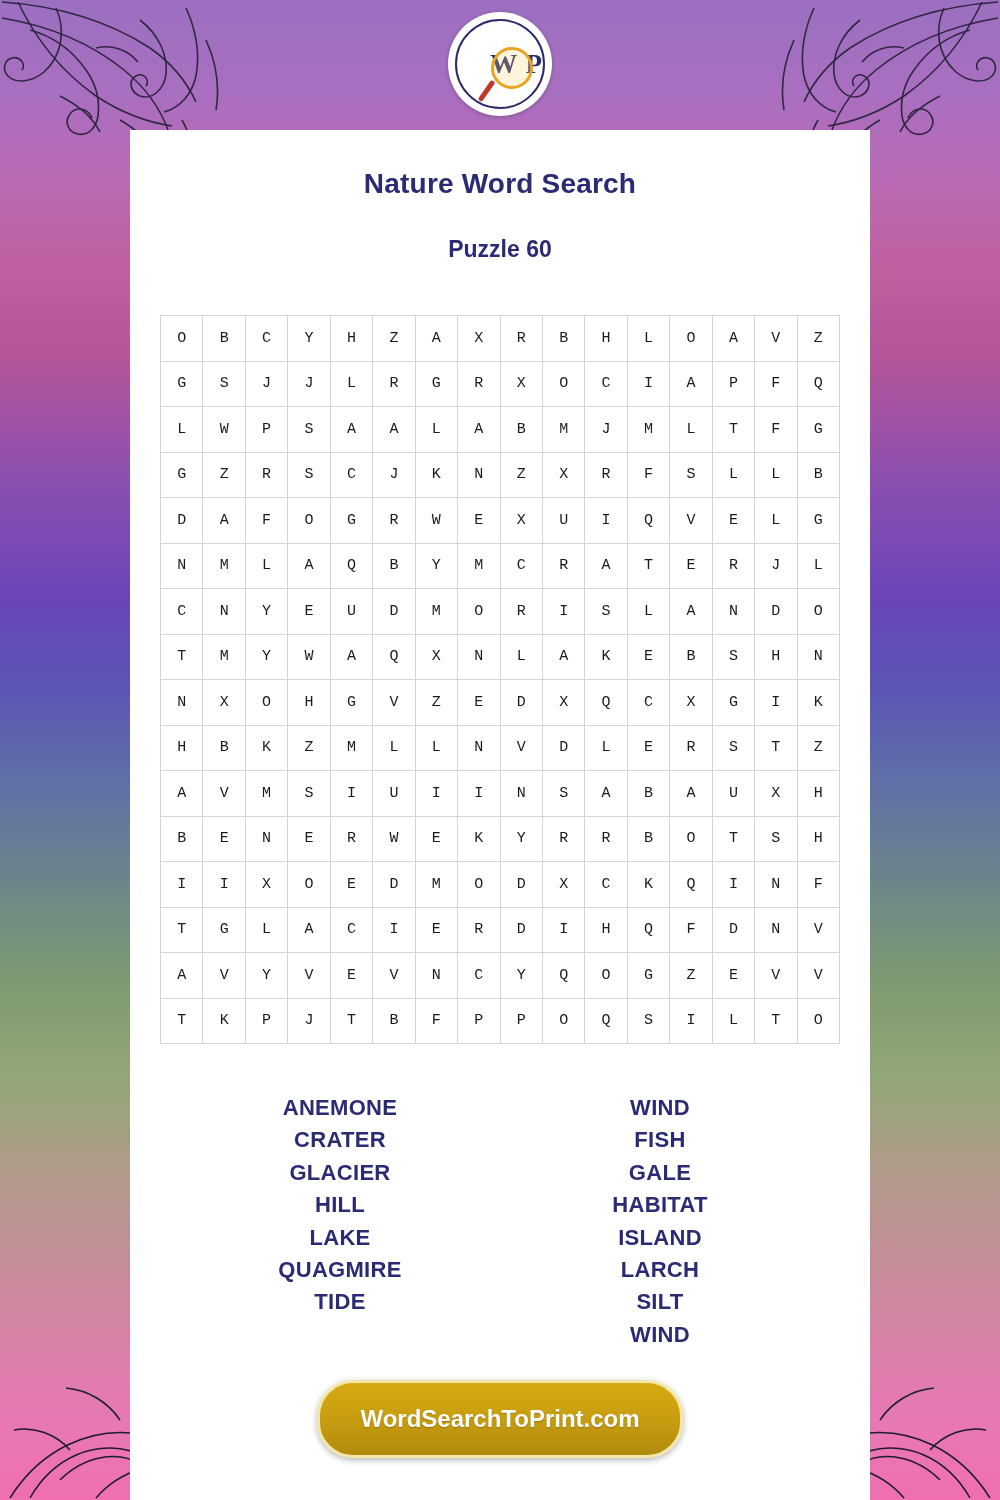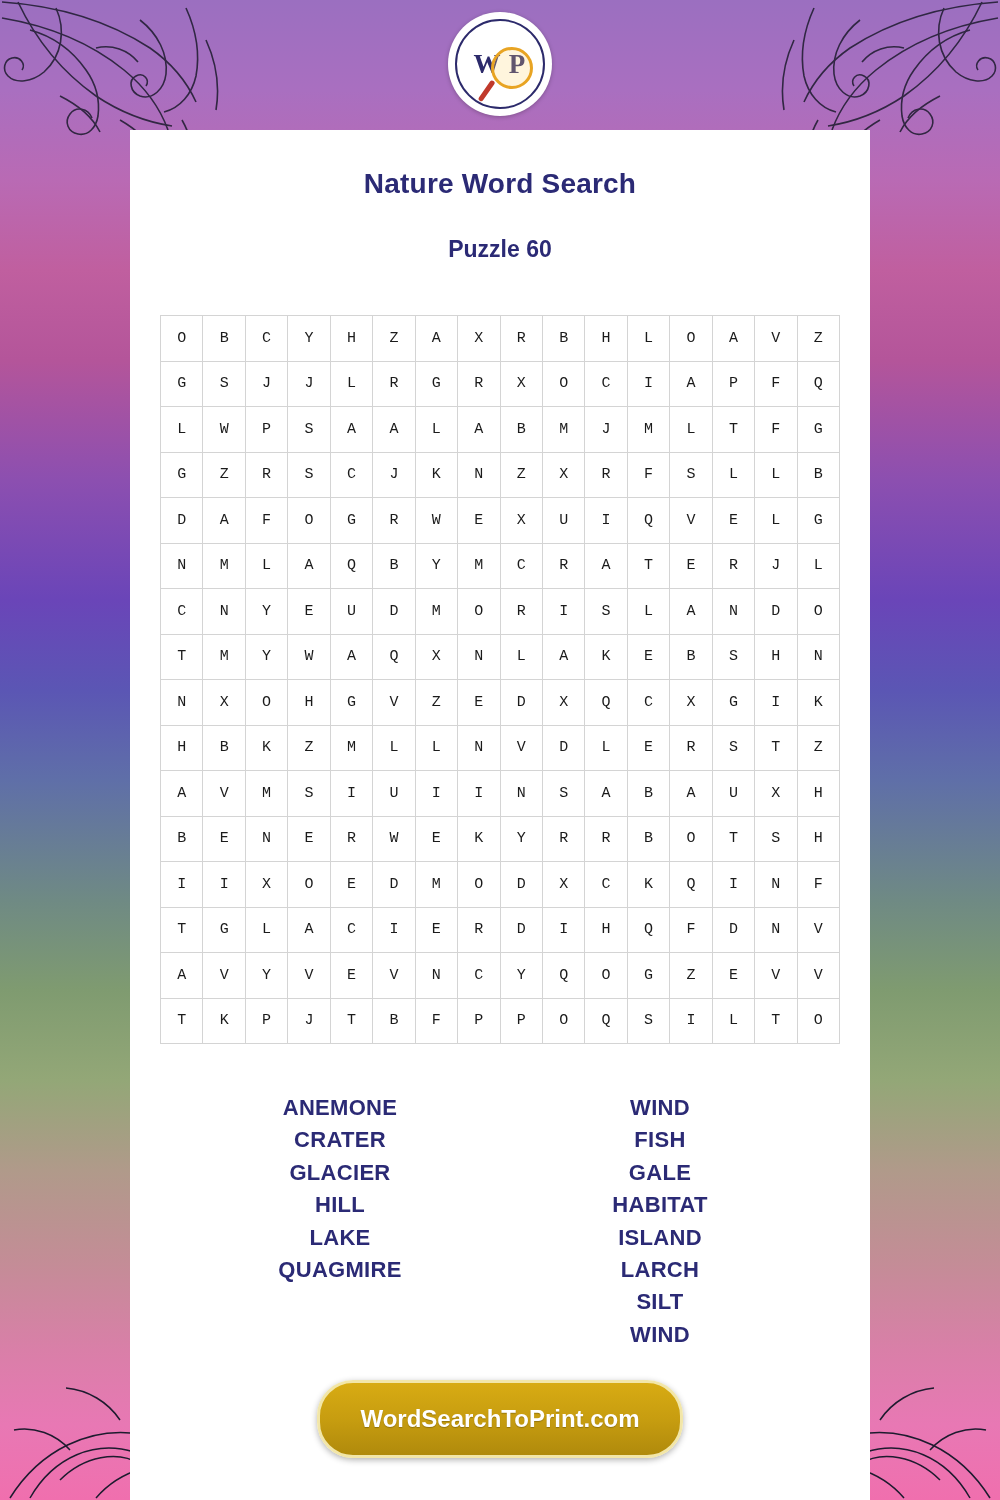--- a/index.html
+++ b/index.html
@@ -72,21 +72,21 @@
     z-index: 5;
   }
   .logo-inner {
     position: absolute;
     inset: 7px;
     border-radius: 50%;
     border: 2px solid #2c2a6b;
     background: #fff;
     display: flex;
     align-items: center;
-    justify-content: center;
+    justify-content: flex-end;
   }
   .logo-letters {
     font-family: "Liberation Serif", serif;
     font-weight: bold;
     font-size: 27px;
     color: #2c2a6b;
     letter-spacing: 1px;
     position: relative;
     z-index: 2;
   }
@@ -579,20 +579,21 @@
     </div>
 
     <div class="words">
       <div class="word-col">
           <div class="word">ANEMONE</div>
           <div class="word">CRATER</div>
           <div class="word">GLACIER</div>
           <div class="word">HILL</div>
           <div class="word">LAKE</div>
           <div class="word">QUAGMIRE</div>
+          <div class="word">TIDE</div>
         </div>
       <div class="word-col">
           <div class="word">WIND</div>
           <div class="word">FISH</div>
           <div class="word">GALE</div>
           <div class="word">HABITAT</div>
           <div class="word">ISLAND</div>
           <div class="word">LARCH</div>
           <div class="word">SILT</div>
           <div class="word">WIND</div>

